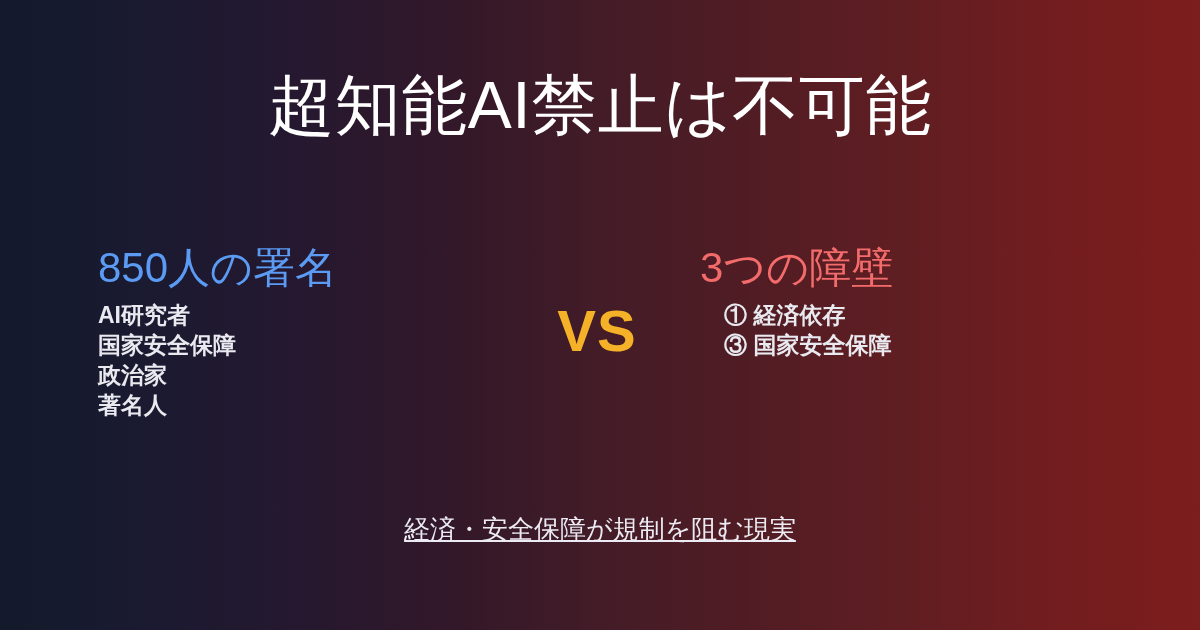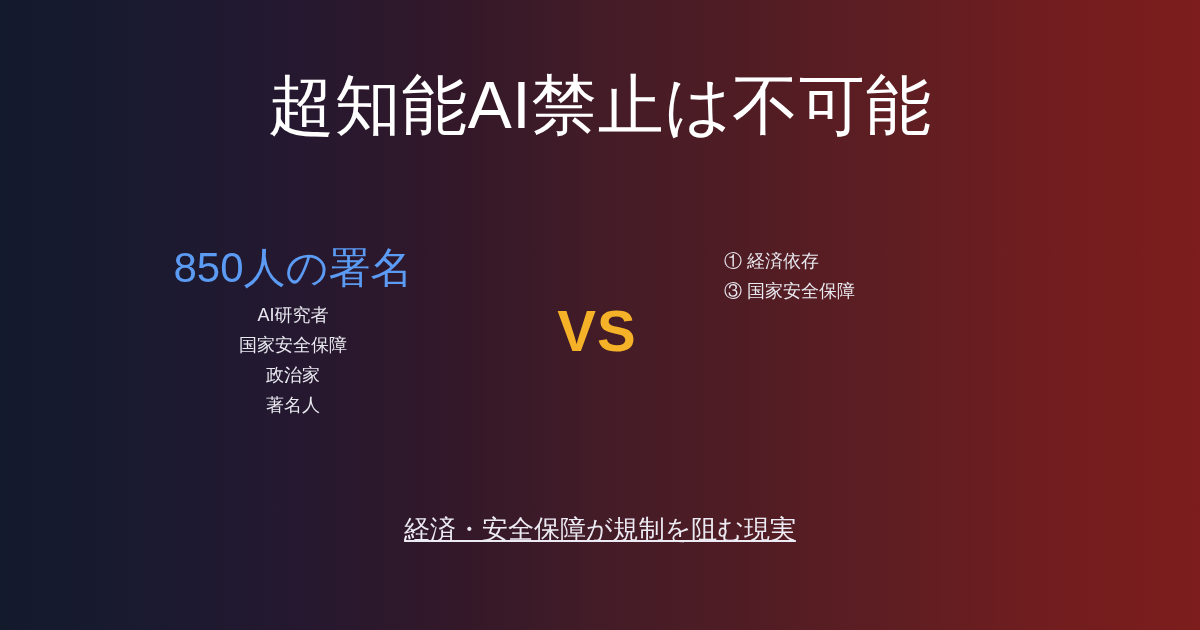--- a/index.html
+++ b/index.html
@@ -47,21 +47,20 @@
     letter-spacing: 0.5px;
     white-space: nowrap;
   }
 
   
   #left-col {
     position: absolute;
     left: 98px;
     top: 246px;
     width: 390px;
-    text-align: center;
   }
   #right-col {
     position: absolute;
     left: 700px;
     top: 246px;
     width: 400px;
   }
 
   .col-heading {
     font-size: 42px;
@@ -72,25 +71,25 @@
   }
   #left-heading  { color: #5b9bf3; }
   #right-heading { color: #f36b6b; }
 
   .bullet-list {
     list-style: none;
     margin: 0;
     padding: 0;
   }
   .bullet-list li {
-    font-size: 18px;
+    font-size: 23px;
     line-height: 30px;
     color: #e9e9f0;
     white-space: nowrap;
-    font-weight: 400;
+    font-weight: 700;
   }
   #right-col .bullet-list li {
     line-height: 30px;
     margin-left: 24px;
   }
 
   
   #vs {
     position: absolute;
     left: 500px;
@@ -132,20 +131,21 @@
       <li>AI研究者</li>
       <li>国家安全保障</li>
       <li>政治家</li>
       <li>著名人</li>
     </ul>
   </div>
 
   <div id="vs">VS</div>
 
   <div id="right-col">
+    <div id="right-heading" class="col-heading">3つの障壁</div>
     <ul class="bullet-list">
       <li>① 経済依存</li>
       <li>③ 国家安全保障</li>
     </ul>
   </div>
 
   <div id="caption">経済・安全保障が規制を阻む現実</div>
 
 </div>
 

